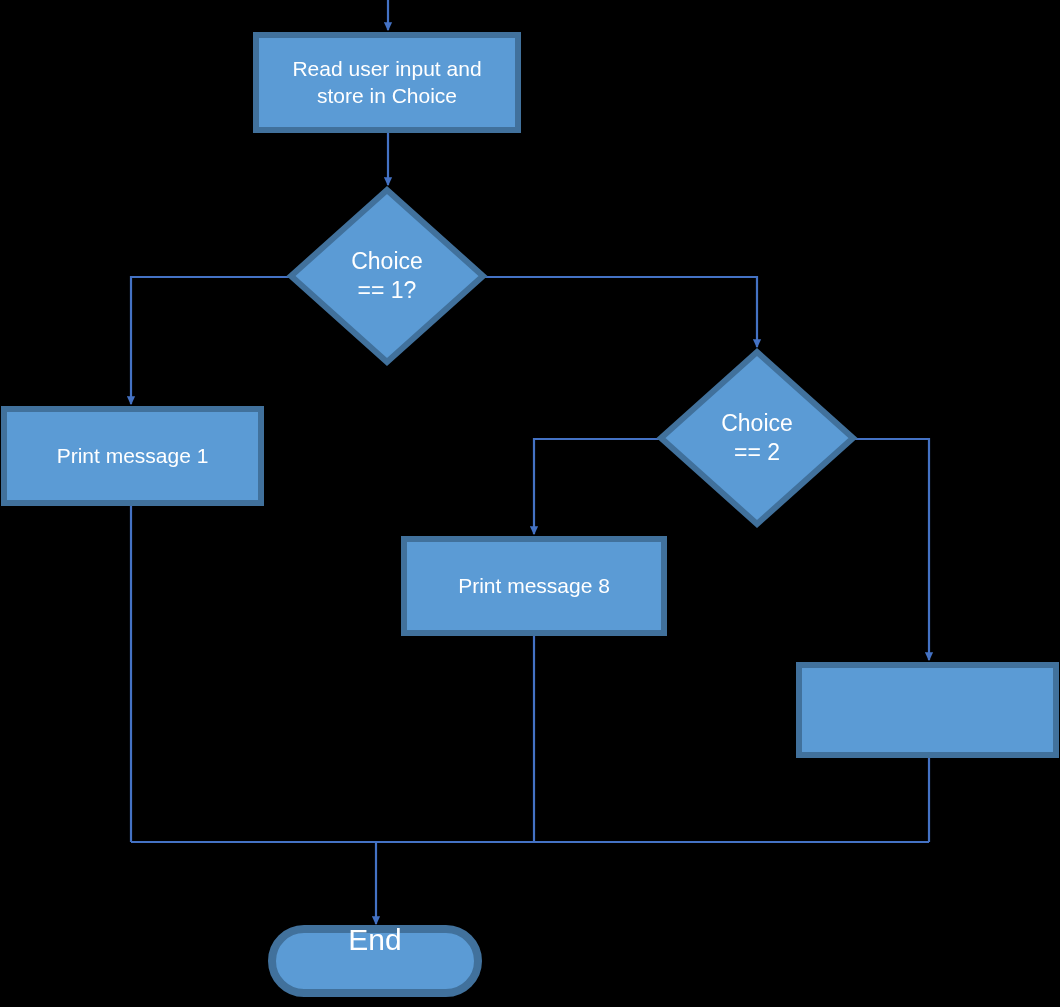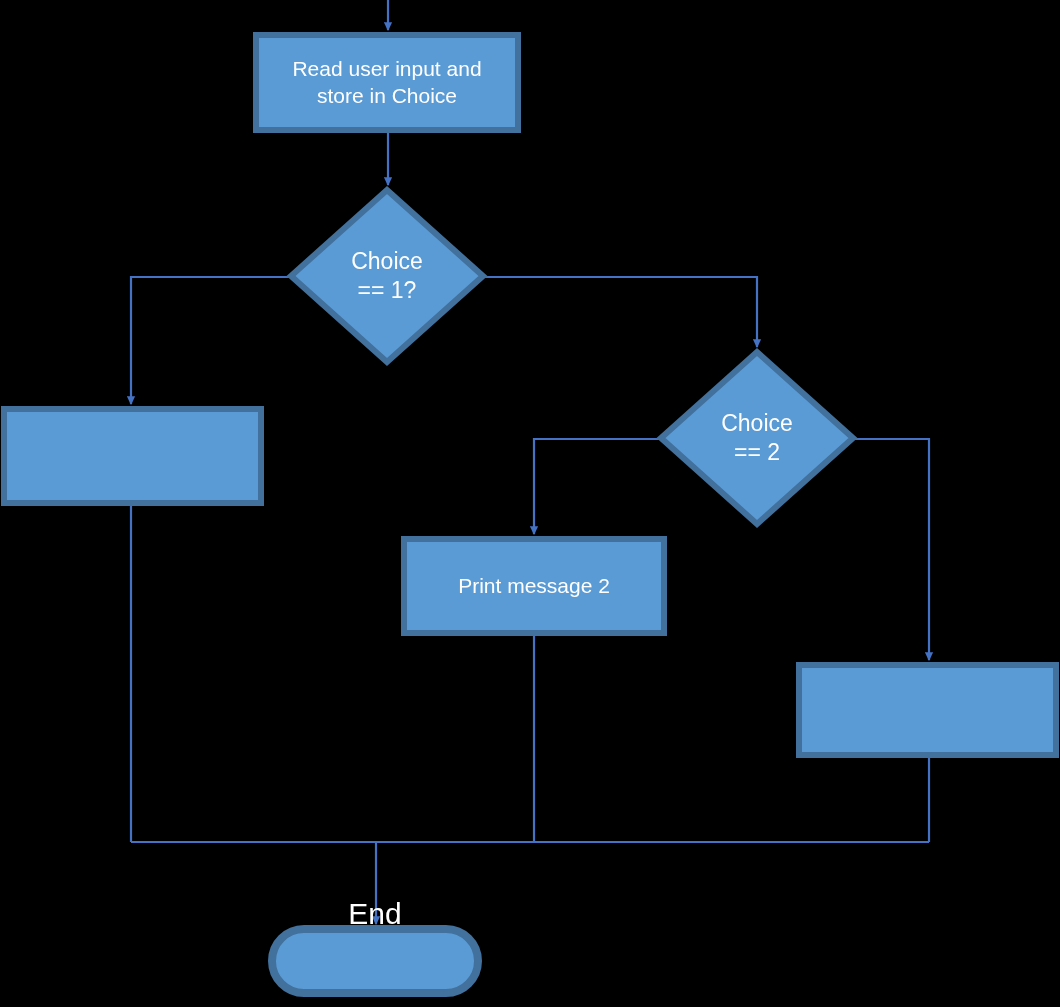--- a/index.html
+++ b/index.html
@@ -93,22 +93,23 @@
       <rect x="272" y="929" width="206" height="64" rx="32" ry="32" fill="#5B9BD5" stroke="#41719C" stroke-width="8"></rect>
     </g>
   </svg>
 
   <div class="node-label lbl-process" style="left:256px; top:35px; width:262px; height:95px;">Read user input and
 store in Choice</div>
 
   <div class="node-label lbl-decision" style="left:291px; top:190px; width:192px; height:172px;">Choice
 == 1?</div>
 
+  <div class="node-label lbl-process" style="left:4px; top:409px; width:257px; height:94px;">Print message 1</div>
 
   <div class="node-label lbl-decision" style="left:661px; top:352px; width:192px; height:172px;">Choice
 == 2</div>
 
-  <div class="node-label lbl-process" style="left:404px; top:539px; width:260px; height:94px;">Print message 2</div>
+  <div class="node-label lbl-process" style="left:404px; top:539px; width:260px; height:94px;">Print message 8</div>
 
 
-  <div class="node-label lbl-terminator" style="left:272px; top:882px; width:206px; height:64px;text-align:right;">End</div>
+  <div class="node-label lbl-terminator" style="left:272px; top:908px; width:206px; height:64px;text-align:right;">End</div>
 
 </div>
 
 </body></html>

